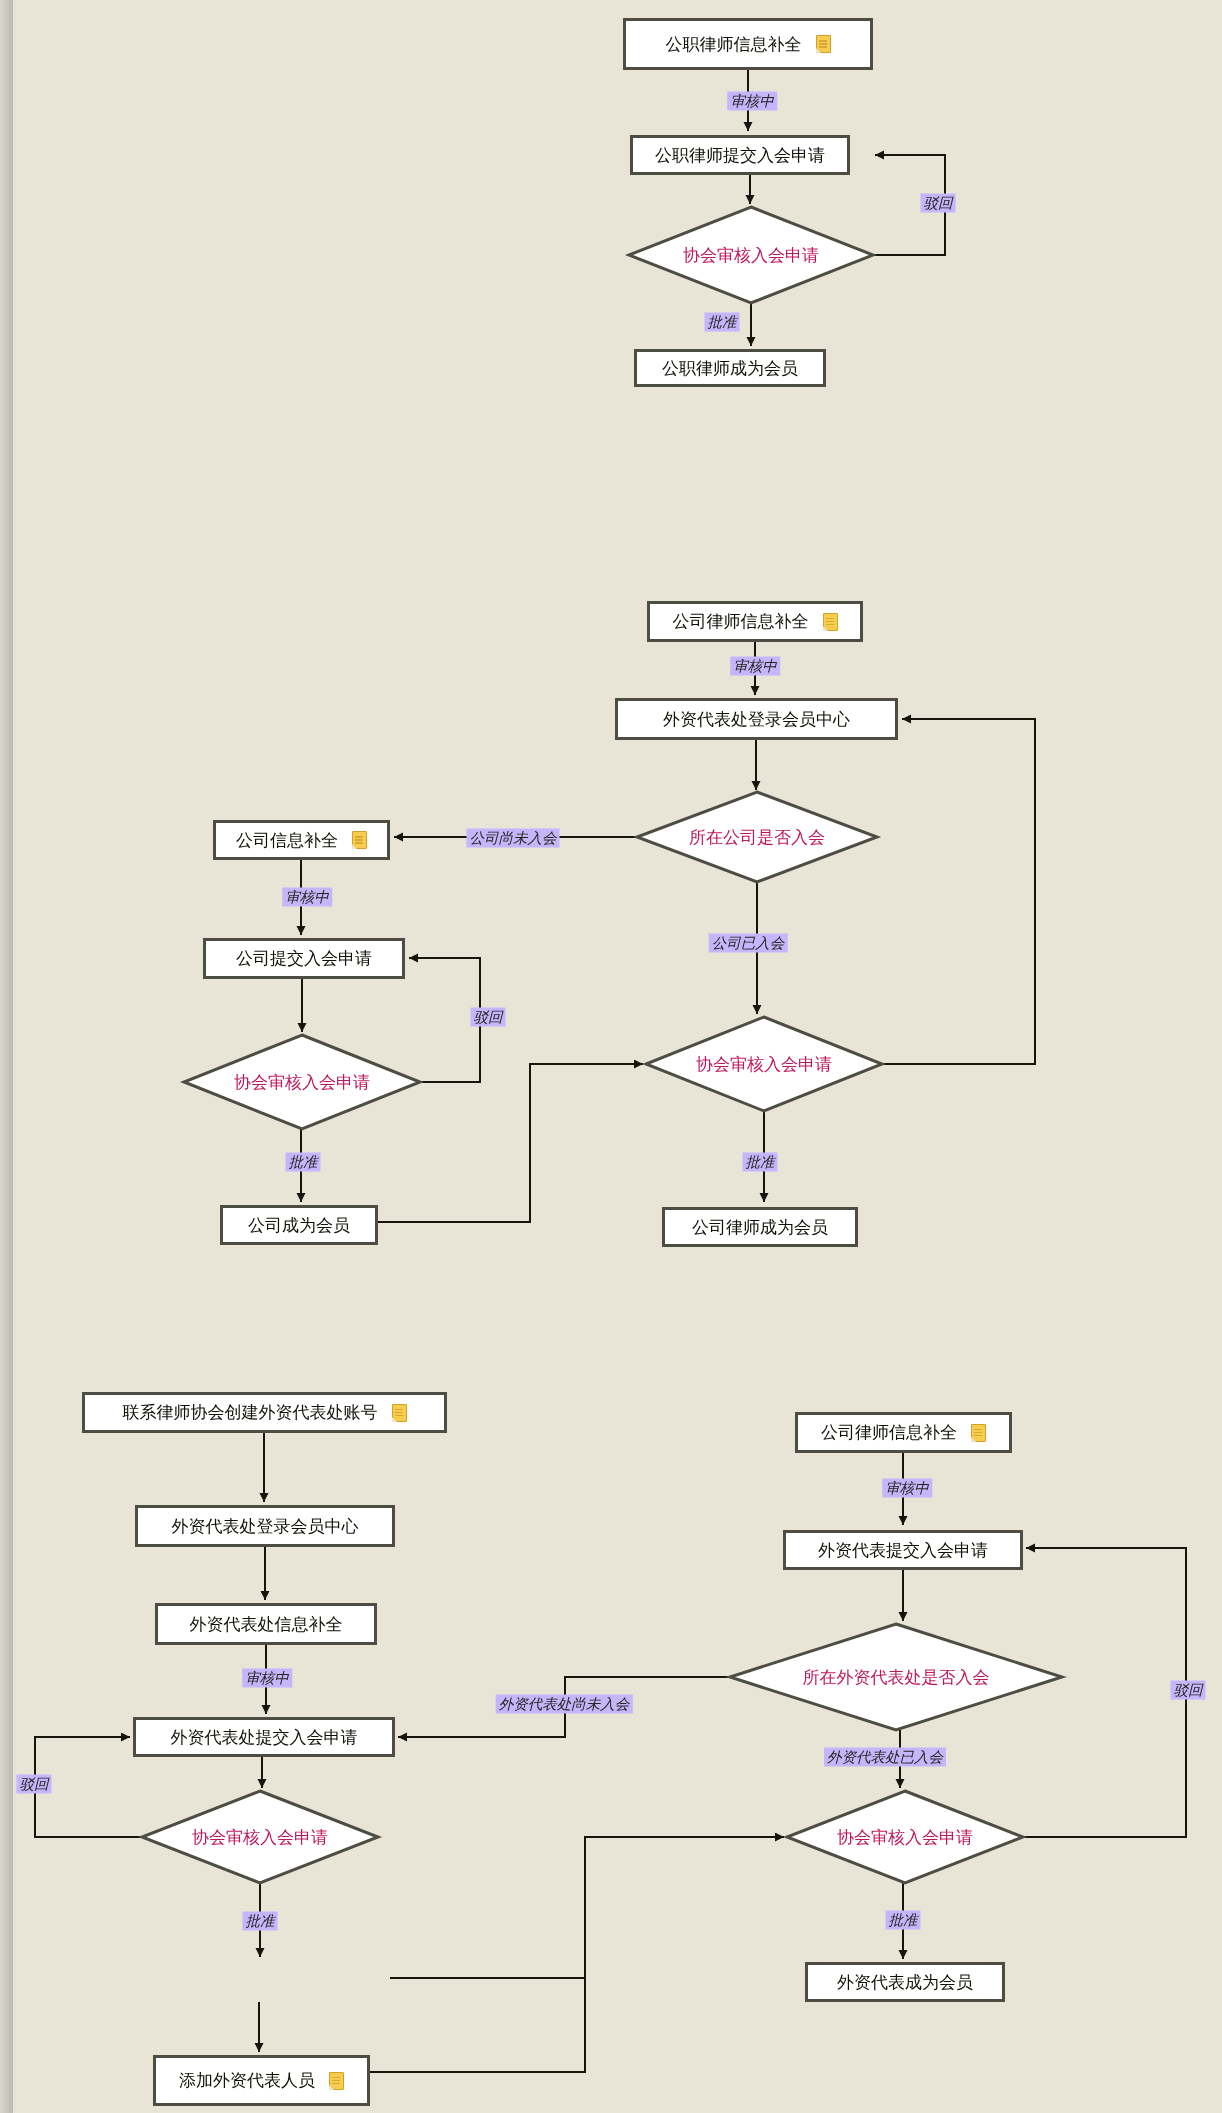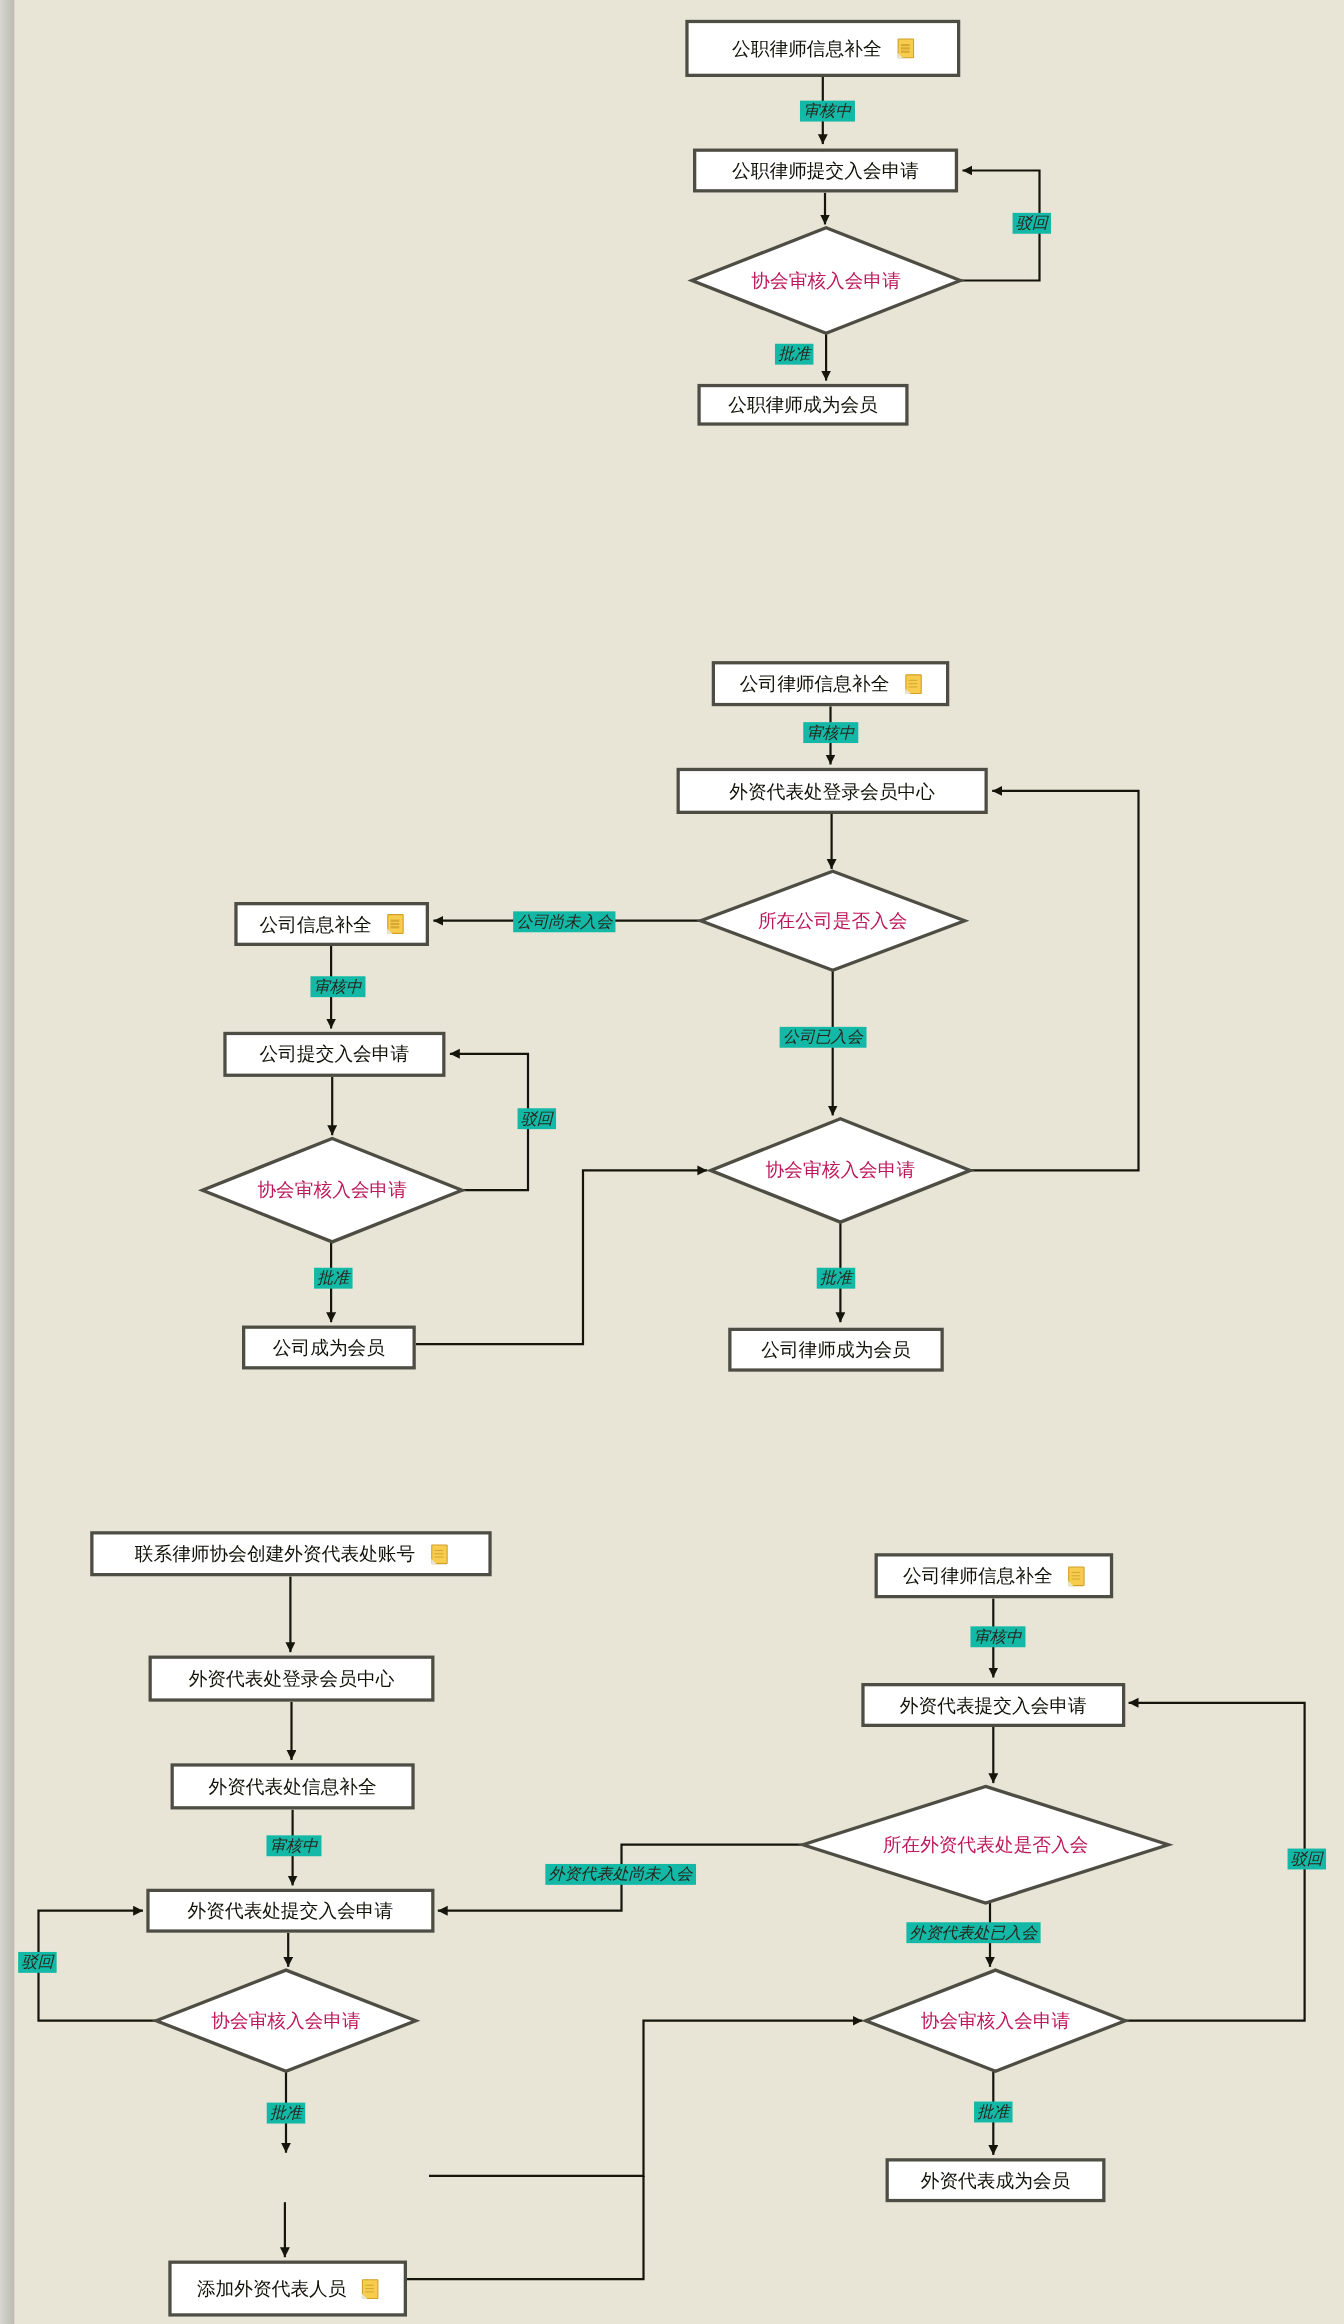--- a/index.html
+++ b/index.html
@@ -7,21 +7,21 @@
           font-family:"Liberation Serif", serif;}
   #edge-strip{position:absolute;left:0;top:0;width:13px;height:2113px;
               background:linear-gradient(to right,#d8d7ce,#bcbbb3);}
   svg.wires{position:absolute;left:0;top:0;}
   .node{position:absolute;box-sizing:border-box;background:#ffffff;border:3px solid #4d4d43;
         display:flex;align-items:center;justify-content:center;gap:14px;
         font-size:17px;color:#111108;white-space:nowrap;}
   .dlabel{position:absolute;transform:translate(-50%,-50%);font-size:17px;color:#be185d;
           white-space:nowrap;text-align:center;}
   .elabel{position:absolute;transform:translate(-50%,-50%);font-size:14.5px;font-style:italic;
-          color:#26261c;background:#14b8a6;padding:0 3px;white-space:nowrap;}
+          color:#26261c;background:#c4b5fd;padding:0 3px;white-space:nowrap;}
   .doc{position:relative;width:13px;height:16px;background:#f8cc4c;border:1px solid #cfa02a;
        border-radius:1px;flex:0 0 auto;}
   .doc:before{content:"";position:absolute;left:2px;top:4px;width:8px;height:1.5px;
        background:#d8a834;box-shadow:0 3px 0 #d8a834,0 6px 0 #d8a834;}
   .doc:after{content:"";position:absolute;left:-1px;bottom:-1px;border-style:solid;
        border-width:5px 0 0 5px;border-color:transparent transparent transparent #e8e5d6;}
 </style>
 </head>
 <body>
 
@@ -77,21 +77,21 @@
       <polygon points="260,1791 378,1837 260,1883 142,1837"></polygon>
       <polygon points="896,1624 1062,1677 896,1730 730,1677"></polygon>
       <polygon points="905,1791 1023,1837 905,1883 787,1837"></polygon>
     </g>
   </svg>
 
   <div class="node" style="left:623px;top:18px;width:250px;height:52px">
     <span>公职律师信息补全</span>
     <span class="doc"></span>
   </div>
-  <div class="node" style="left:630px;top:135px;width:241px;height:40px">
+  <div class="node" style="left:630px;top:135px;width:220px;height:40px">
     <span>公职律师提交入会申请</span>
   </div>
   <div class="dlabel" style="left:751px;top:255px">协会审核入会申请</div>
   <div class="node" style="left:634px;top:349px;width:192px;height:38px">
     <span>公职律师成为会员</span>
   </div>
 
   <div class="elabel" style="left:752px;top:101px">审核中</div>
   <div class="elabel" style="left:938px;top:203px">驳回</div>
   <div class="elabel" style="left:722px;top:322px">批准</div>

